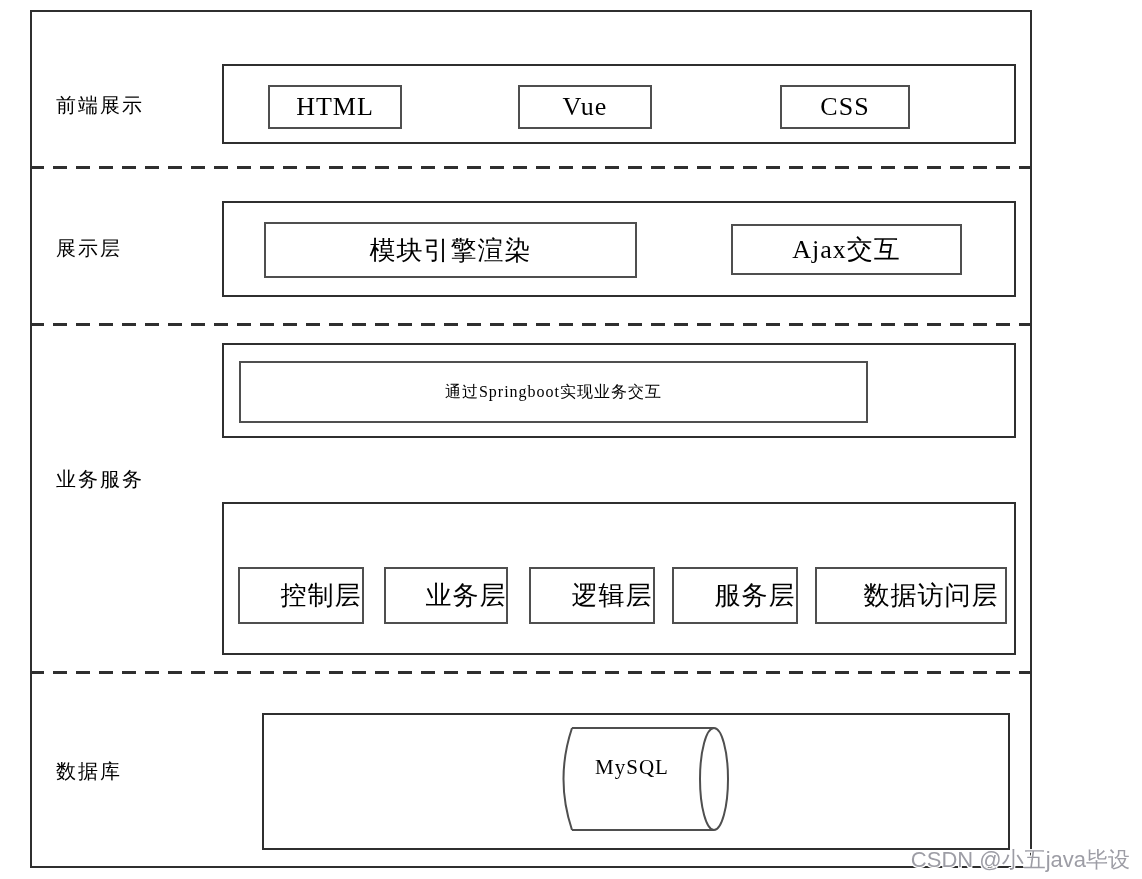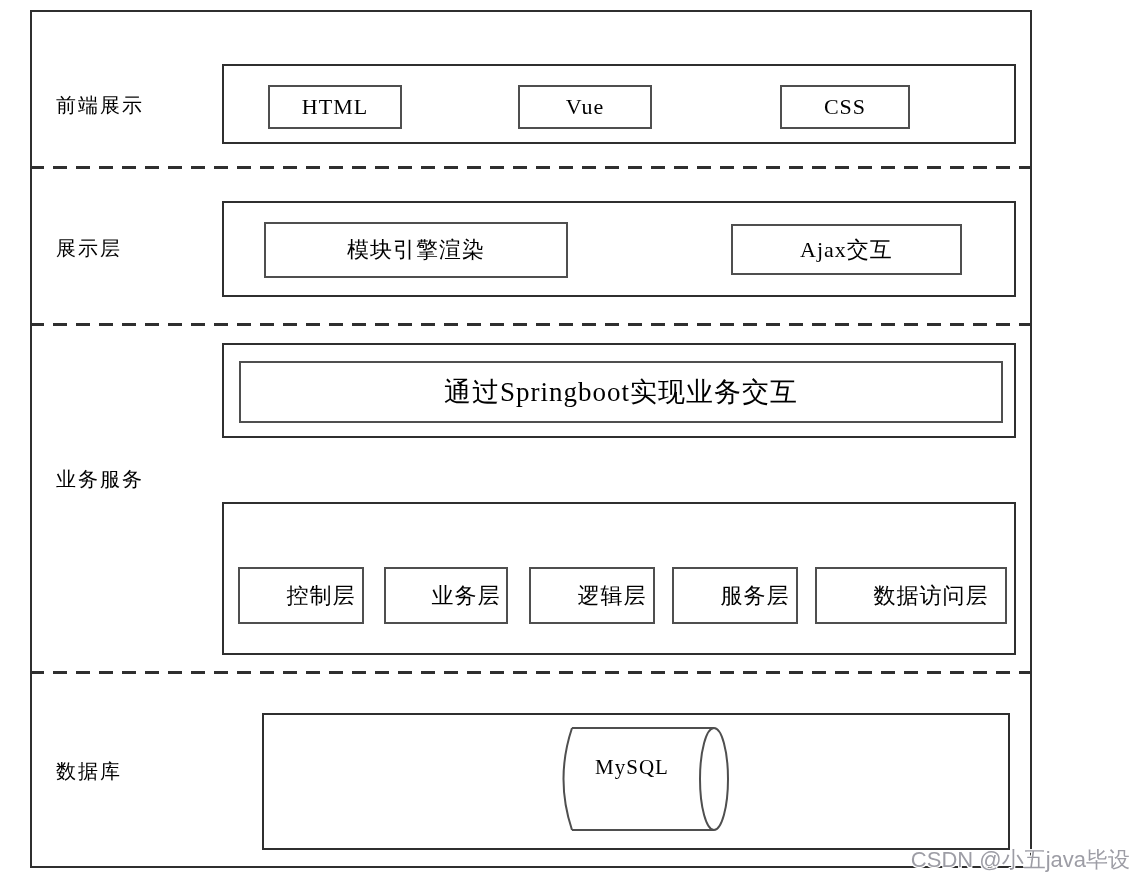--- a/index.html
+++ b/index.html
@@ -47,31 +47,31 @@
   }
   .c-frontend{left:222px;top:64px;width:794px;height:80px;}
   .c-presentation{left:222px;top:201px;width:794px;height:96px;}
   .c-springboot{left:222px;top:343px;width:794px;height:95px;}
   .c-sublayers{left:222px;top:502px;width:794px;height:153px;}
   .c-database{left:262px;top:713px;width:748px;height:137px;}
   
   .box{
     position:absolute;border:2px solid var(--box-border);background:var(--bg);
     display:flex;align-items:center;justify-content:center;
-    font-size:22px;white-space:nowrap;letter-spacing:1px;
+    font-size:26px;white-space:nowrap;letter-spacing:1px;
   }
   
   .b-html{left:44px;top:19px;width:134px;height:44px;}
   .b-vue {left:294px;top:19px;width:134px;height:44px;}
   .b-css {left:556px;top:19px;width:130px;height:44px;}
   
-  .b-engine{left:40px;top:19px;width:304px;height:56px;}
+  .b-engine{left:40px;top:19px;width:373px;height:56px;}
   .b-ajax  {left:507px;top:21px;width:231px;height:51px;}
   
-  .b-springboot{left:15px;top:16px;width:764px;height:62px;font-size:27px;}
+  .b-springboot{left:15px;top:16px;width:629px;height:62px;font-size:16px;}
   .b-sub{top:63px;height:57px;padding-left:40px;}
   .b-sub0{left:14px;width:126px;}
   .b-sub1{left:160px;width:124px;}
   .b-sub2{left:305px;width:126px;}
   .b-sub3{left:448px;width:126px;}
   .b-sub4{left:591px;width:192px;}
   
   .cylinder-svg{position:absolute;left:283px;top:8px;width:190px;height:112px;}
   .db-text{
     position:absolute;left:303px;top:40px;width:130px;

